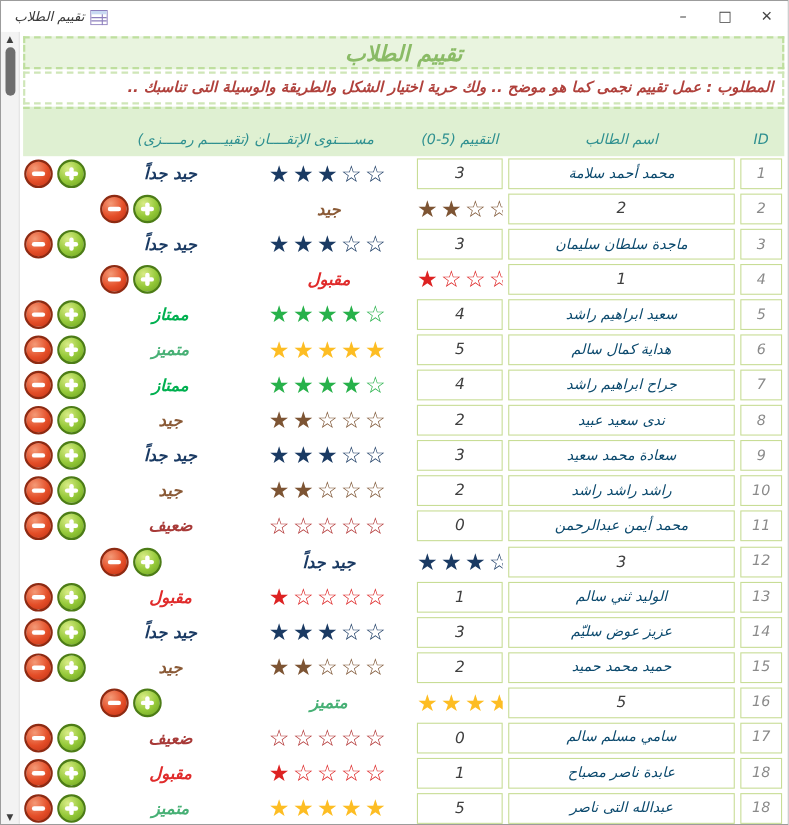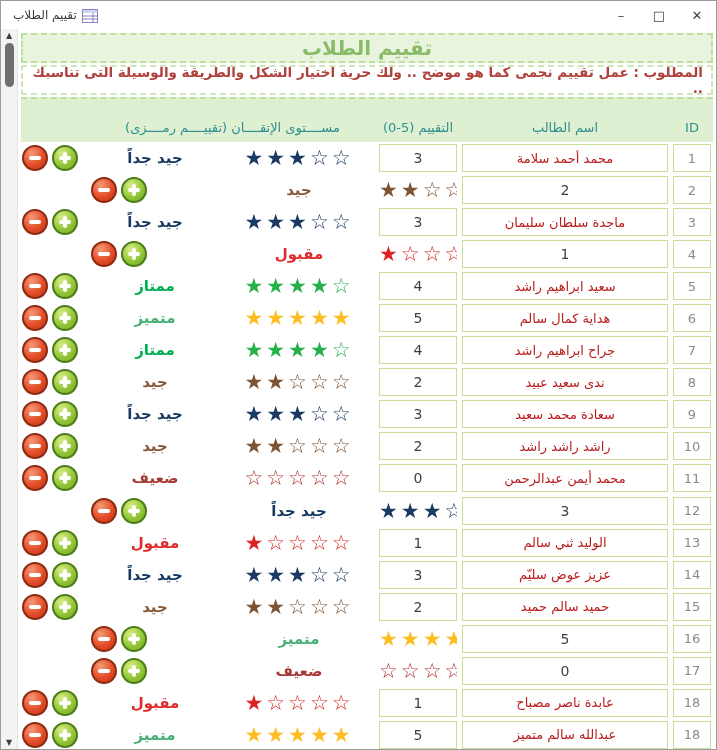--- a/index.html
+++ b/index.html
@@ -1,18 +1,18 @@
 <!DOCTYPE html>
 <html lang="ar"><head>
 <meta charset="utf-8">
 <style>
   * { margin:0; padding:0; box-sizing:border-box; }
   html,body { width:717px; height:750px; overflow:hidden; background:#fff;
     font-family:"DejaVu Sans","Liberation Sans",sans-serif; }
-  .window { width:717px; height:750px; border:1px solid #9c9c9c; background:#fff; display:flex; flex-direction:column; }
+  .window { width:717px; height:750px; border:1px solid #9c9c9c; background:#fff; display:flex; flex-direction:column;font-style:italic; }
 
   
   .titlebar { height:28px; flex:none; background:#fff; display:flex; align-items:center; direction:ltr; }
   .title-group { display:flex; align-items:center; gap:5px; padding-left:12px; }
   .title-text { font-size:12px; color:#3a3a3a; }
   .form-icon { width:16px; height:14px; display:inline-block; }
   .win-controls { margin-left:auto; display:flex; height:100%; }
   .win-btn { width:38px; height:100%; display:flex; align-items:center; justify-content:center;
     font-size:13px; color:#444; cursor:default; }
 
@@ -43,21 +43,21 @@
     align-items:end; padding:0 2px 7px 0; }
   .ch { color:#2f9090; font-size:13px; text-align:center; white-space:nowrap; }
   .ch-level { grid-column:4 / 6; }
 
   
   .rows { display:flex; flex-direction:column; }
   .row { height:32.05px; flex:none; align-items:center; padding-right:2px; }
   .cell { height:28px; background:#fff; border:1px solid #c8dd96; display:flex;
     align-items:center; justify-content:center; overflow:hidden; }
   .id-cell span { color:#8a8a8a; font-size:13px; direction:ltr; }
-  .name-cell span { color:#b91c1c; font-size:13px; white-space:nowrap; }
+  .name-cell span { color:#0c4a6e; font-size:13px; white-space:nowrap; }
   .rating-cell span { color:#3f3f3f; font-size:14px; direction:ltr; }
 
   .stars { direction:ltr; text-align:center; font-size:21px; line-height:28px;
     letter-spacing:3px; white-space:nowrap; overflow:hidden; }
   .star { display:inline-block; }
 
   .grade { text-align:center; font-size:15px; font-weight:bold; white-space:nowrap; }
 
   
   .btns { direction:ltr; display:flex; gap:4px; align-items:center; justify-content:flex-start; }
@@ -411,21 +411,21 @@
                 <i class="bh"></i>
                 <i class="bv"></i>
               </span>
             </div>
           </div>
           <div class="grid row">
             <div class="cell id-cell">
               <span>15</span>
             </div>
             <div class="cell name-cell">
-              <span>حميد سالم حميد</span>
+              <span>حميد محمد حميد</span>
             </div>
             <div class="cell rating-cell">
               <span>2</span>
             </div>
             <div class="stars"><span class="star" style="color: rgb(125, 84, 51);">★</span><span class="star" style="color: rgb(125, 84, 51);">★</span><span class="star" style="color: rgb(125, 84, 51);">☆</span><span class="star" style="color: rgb(125, 84, 51);">☆</span><span class="star" style="color: rgb(125, 84, 51);">☆</span></div>
             <div class="grade" style="color: rgb(138, 90, 54);">جيد</div>
             <div class="btns">
               <span class="btn minus">
                 <i class="bh"></i>
               </span>
@@ -451,20 +451,23 @@
               <span class="btn plus">
                 <i class="bh"></i>
                 <i class="bv"></i>
               </span>
             </div>
           </div>
           <div class="grid row">
             <div class="cell id-cell">
               <span>17</span>
             </div>
+            <div class="cell name-cell">
+              <span>سامي مسلم سالم</span>
+            </div>
             <div class="cell rating-cell">
               <span>0</span>
             </div>
             <div class="stars"><span class="star" style="color: rgb(178, 52, 52);">☆</span><span class="star" style="color: rgb(178, 52, 52);">☆</span><span class="star" style="color: rgb(178, 52, 52);">☆</span><span class="star" style="color: rgb(178, 52, 52);">☆</span><span class="star" style="color: rgb(178, 52, 52);">☆</span></div>
             <div class="grade" style="color: rgb(168, 58, 56);">ضعيف</div>
             <div class="btns">
               <span class="btn minus">
                 <i class="bh"></i>
               </span>
               <span class="btn plus">
@@ -493,21 +496,21 @@
                 <i class="bh"></i>
                 <i class="bv"></i>
               </span>
             </div>
           </div>
           <div class="grid row">
             <div class="cell id-cell">
               <span>18</span>
             </div>
             <div class="cell name-cell">
-              <span>عبدالله سالم متميز</span>
+              <span>عبدالله التى ناصر</span>
             </div>
             <div class="cell rating-cell">
               <span>5</span>
             </div>
             <div class="stars"><span class="star" style="color: rgb(253, 189, 35);">★</span><span class="star" style="color: rgb(253, 189, 35);">★</span><span class="star" style="color: rgb(253, 189, 35);">★</span><span class="star" style="color: rgb(253, 189, 35);">★</span><span class="star" style="color: rgb(253, 189, 35);">★</span></div>
             <div class="grade" style="color: rgb(71, 176, 117);">متميز</div>
             <div class="btns">
               <span class="btn minus">
                 <i class="bh"></i>
               </span>

